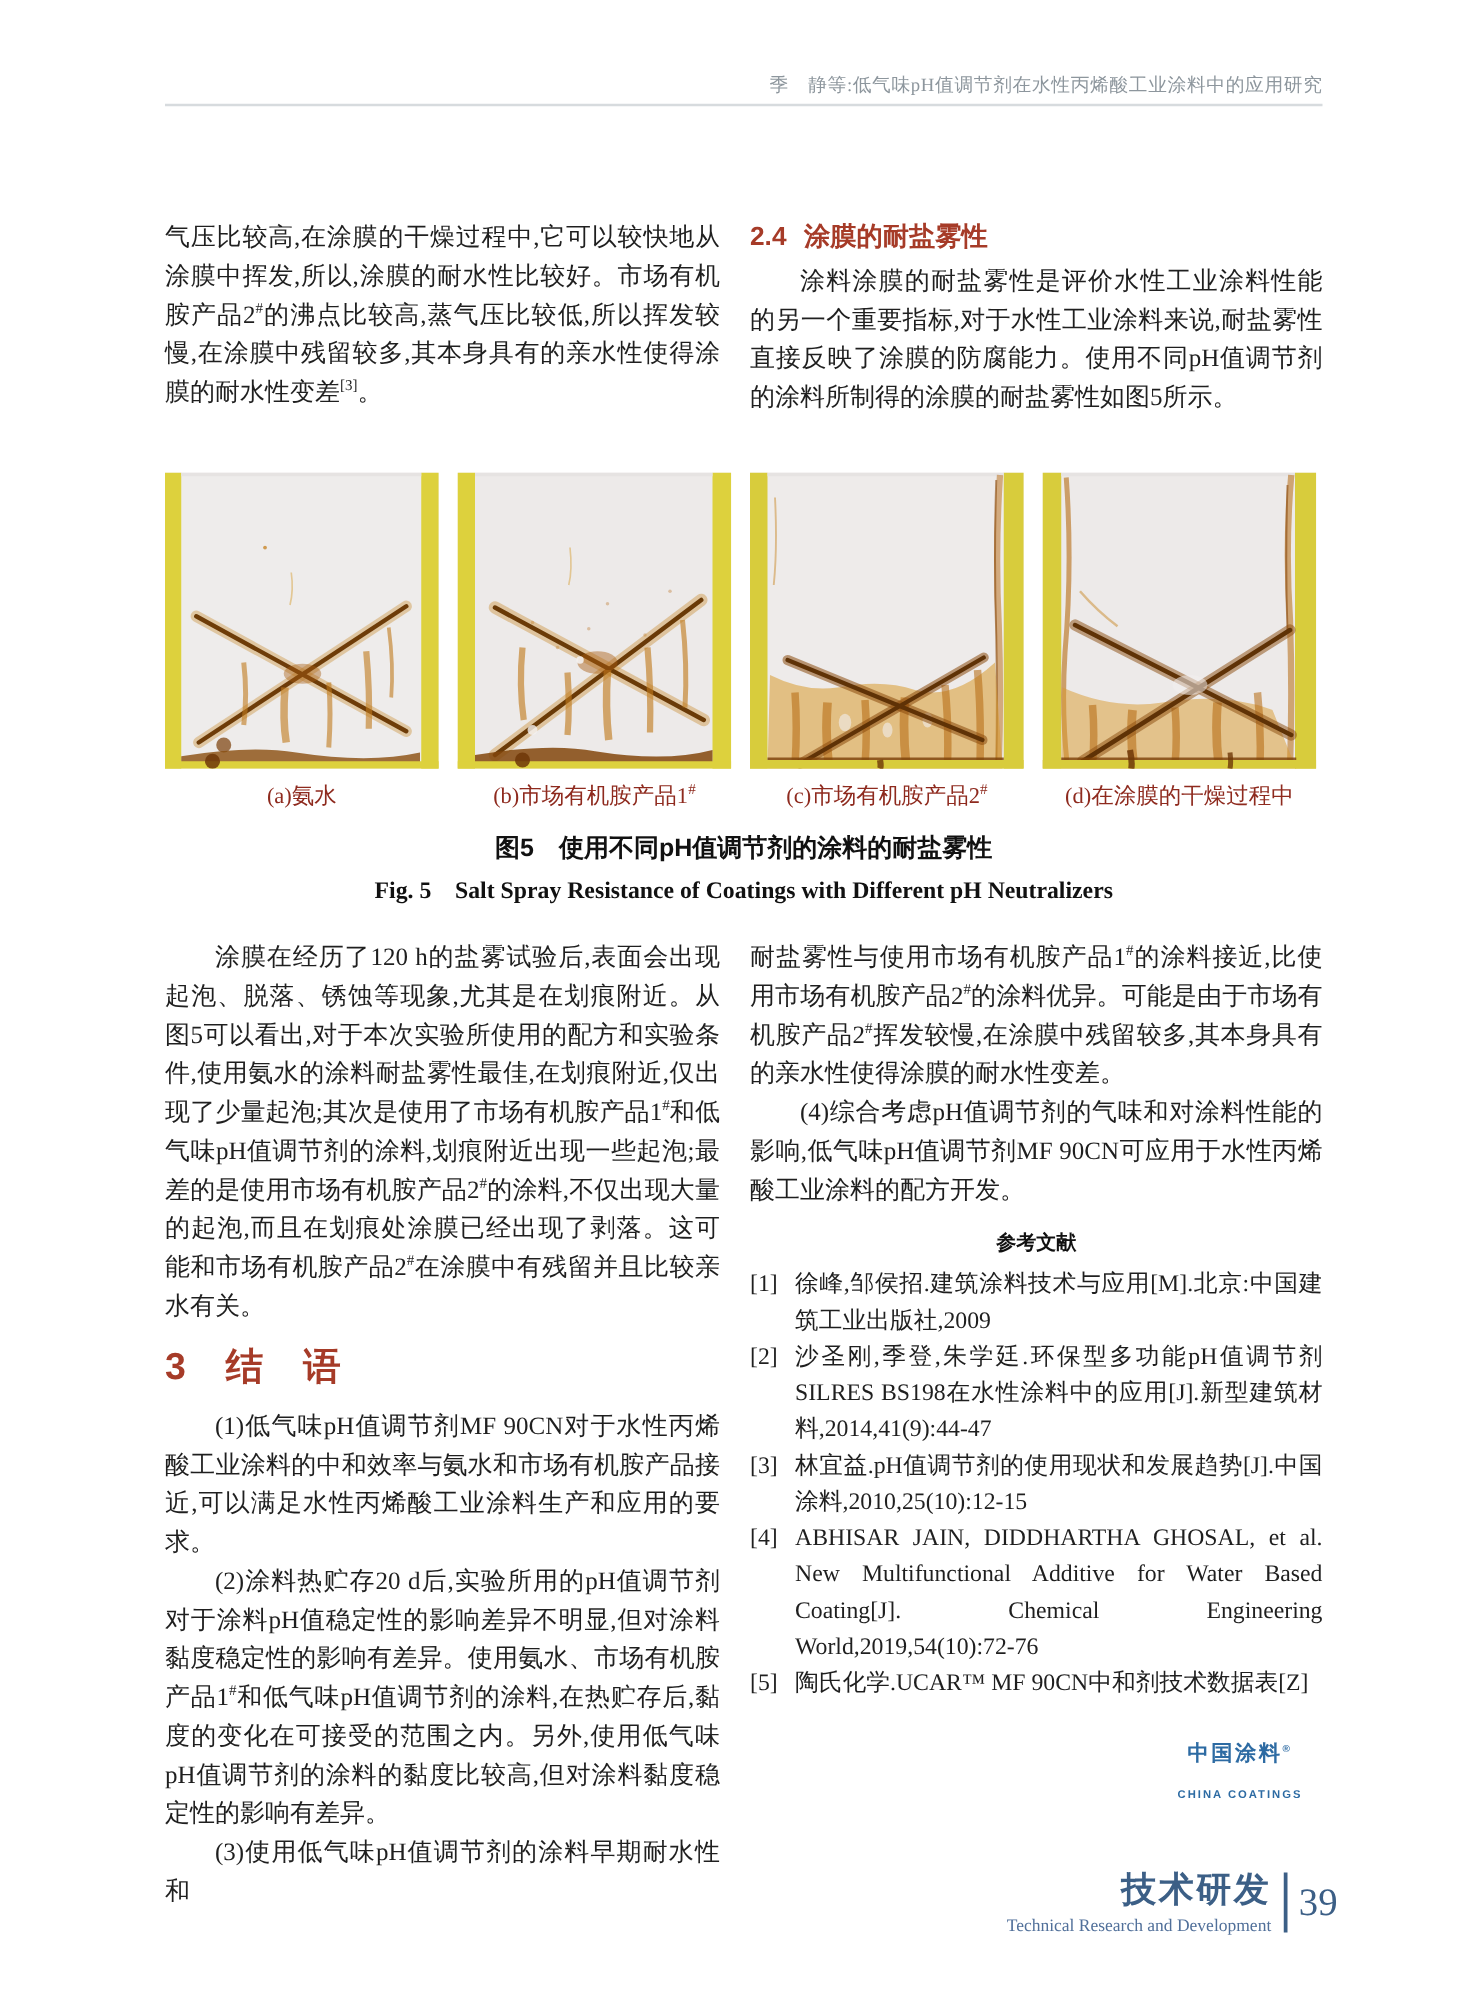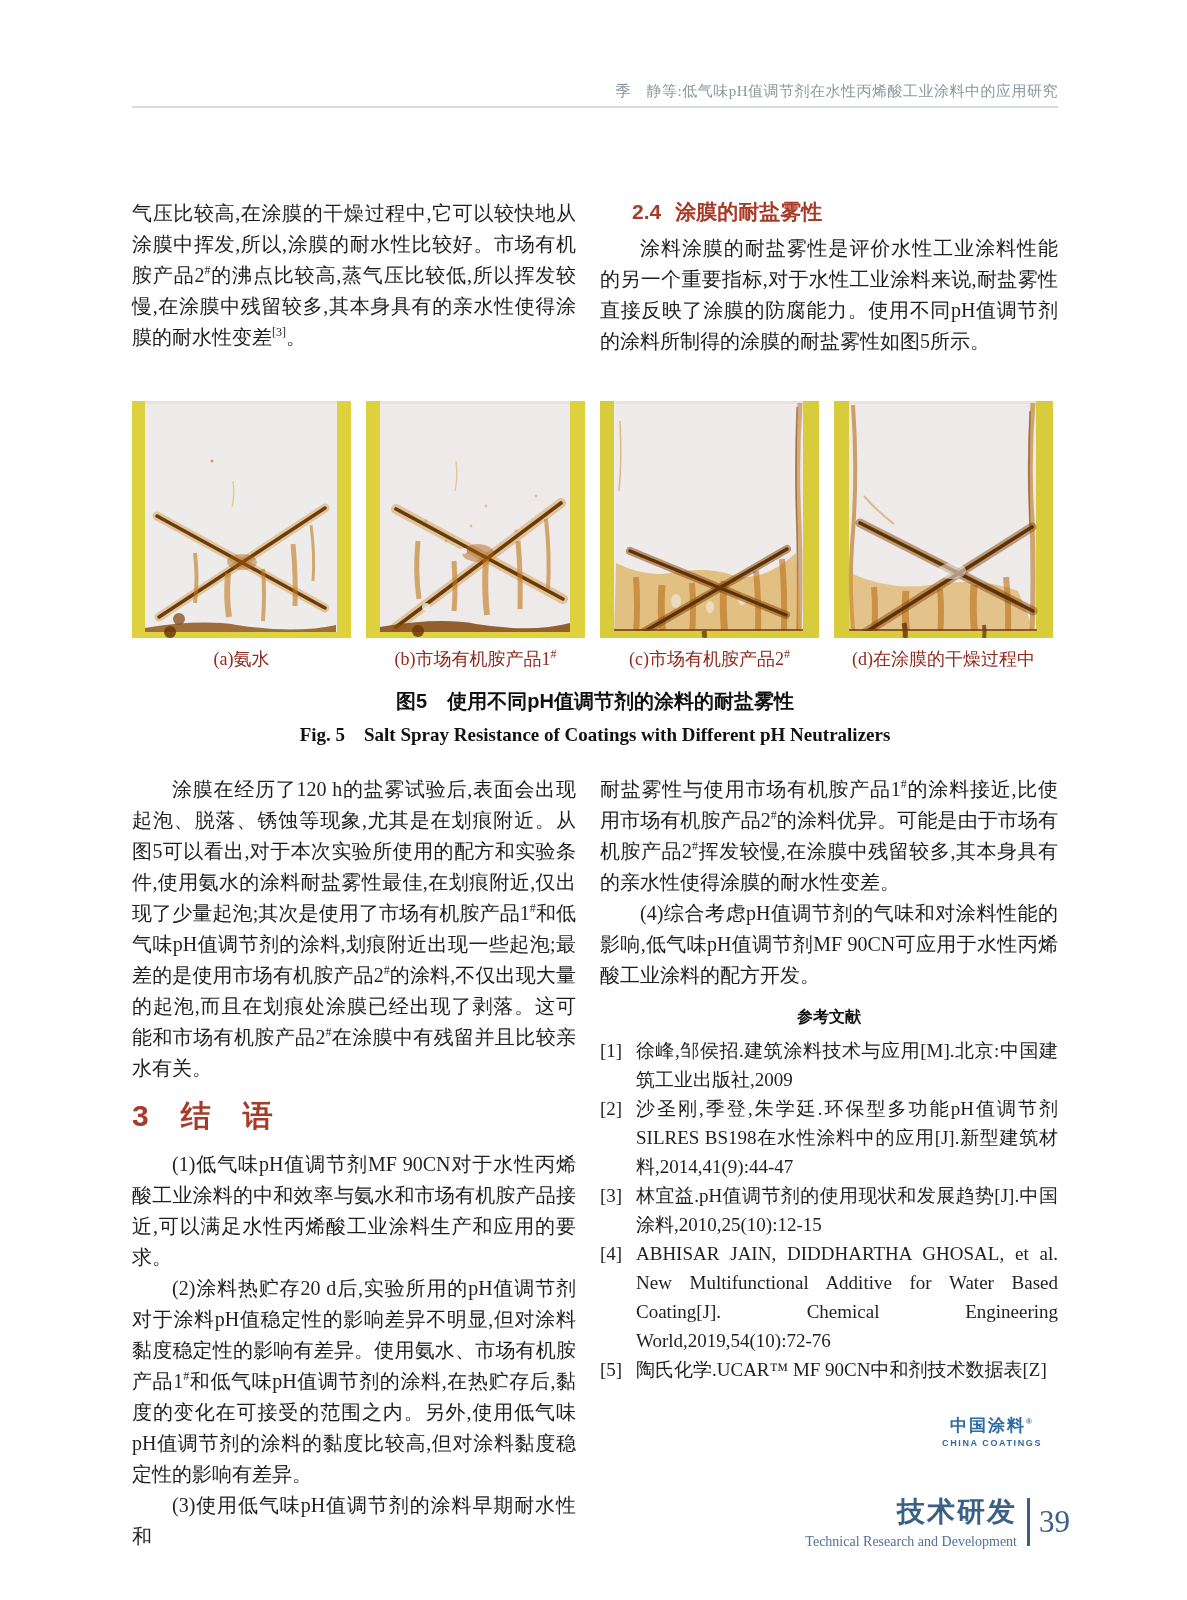--- a/index.html
+++ b/index.html
@@ -5,37 +5,37 @@
   * { box-sizing: border-box; }
   html,body { margin:0; padding:0; background:#ffffff; }
   .page {
     position:relative; width:1187px; height:1600px; margin:0 auto;
     background:#ffffff; overflow:hidden;
     font-family:"Liberation Serif","DejaVu Serif",serif; color:#1f1f1f;
   }
   .content { width:926px; margin-left:132px; }
 
   
-  .running-head { text-align:right; font-size:15px; color:#8d969d; padding-top:82px; letter-spacing:0.5px; }
+  .running-head { text-align:right; font-size:15px; color:#8d969d; padding-top:59px; letter-spacing:0.5px; }
   .header-rule { border:none; border-bottom:2px solid #d7dbde; margin:5px 0 0 0; }
 
   
   .cols { display:grid; grid-template-columns:444px 458px; column-gap:24px; }
   .top-grid { margin-top:90px; }
   .bottom-grid { margin-top:26px; }
 
   p.body { font-size:20px; line-height:31px; text-align:justify; margin:0; text-indent:2em; }
   p.noindent { text-indent:0; }
   sup { font-size:12px; line-height:0; }
 
   h3.sub-heading {
     margin:0 0 7px 0; font-family:"Liberation Sans","DejaVu Sans",sans-serif;
     font-size:21px; font-weight:bold; color:#a63b28;
   }
-  h3.sub-heading .h-no { margin-right:14px;margin-left:32px; }
+  h3.sub-heading .h-no { margin-right:14px; }
   h2.main-heading {
     margin:12px 0 12px 0; font-family:"Liberation Sans","DejaVu Sans",sans-serif;
     font-size:30px; font-weight:bold; color:#a63b28; letter-spacing:1px;
   }
 
   
   .figure-block { margin-top:44px; }
   .panels { display:flex; gap:15px; }
   .panel { width:219px; }
   .panel svg { display:block; width:219px; height:237px; }
@@ -60,21 +60,21 @@
   .ref-text { flex:1; text-align:justify; }
 
   
   .logo { width:max-content; margin:30px 16px 0 auto; text-align:center; }
   .logo-zh {
     color:#2d6ba3; font-weight:bold; font-size:17px; letter-spacing:2px;
     font-family:"Liberation Sans","DejaVu Sans",sans-serif;
   }
   .logo-zh sup { font-size:8px; }
   .logo-en {
-    margin-top:1px; color:#2d6ba3; font-weight:bold; font-size:9px; letter-spacing:1.6px;
+    margin-top:16px; color:#2d6ba3; font-weight:bold; font-size:9px; letter-spacing:1.6px;
     font-family:"Liberation Sans","DejaVu Sans",sans-serif;
   }
 
   
   .page-footer { position:absolute; right:117px; bottom:50px; }
   .footer-flex { display:flex; align-items:center; }
   .footer-left { text-align:right; }
   .footer-zh {
     font-family:"Liberation Sans","DejaVu Sans",sans-serif;
     font-size:28px; font-weight:bold; color:#3c5f86; letter-spacing:2px;

